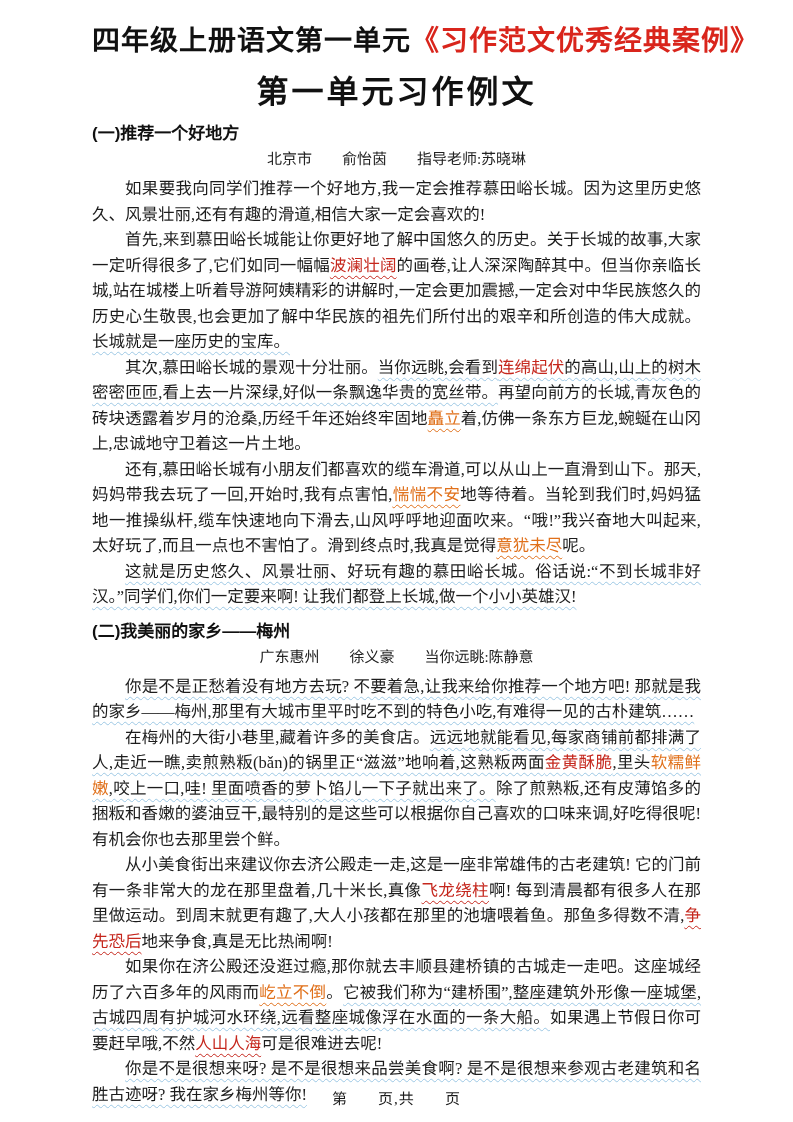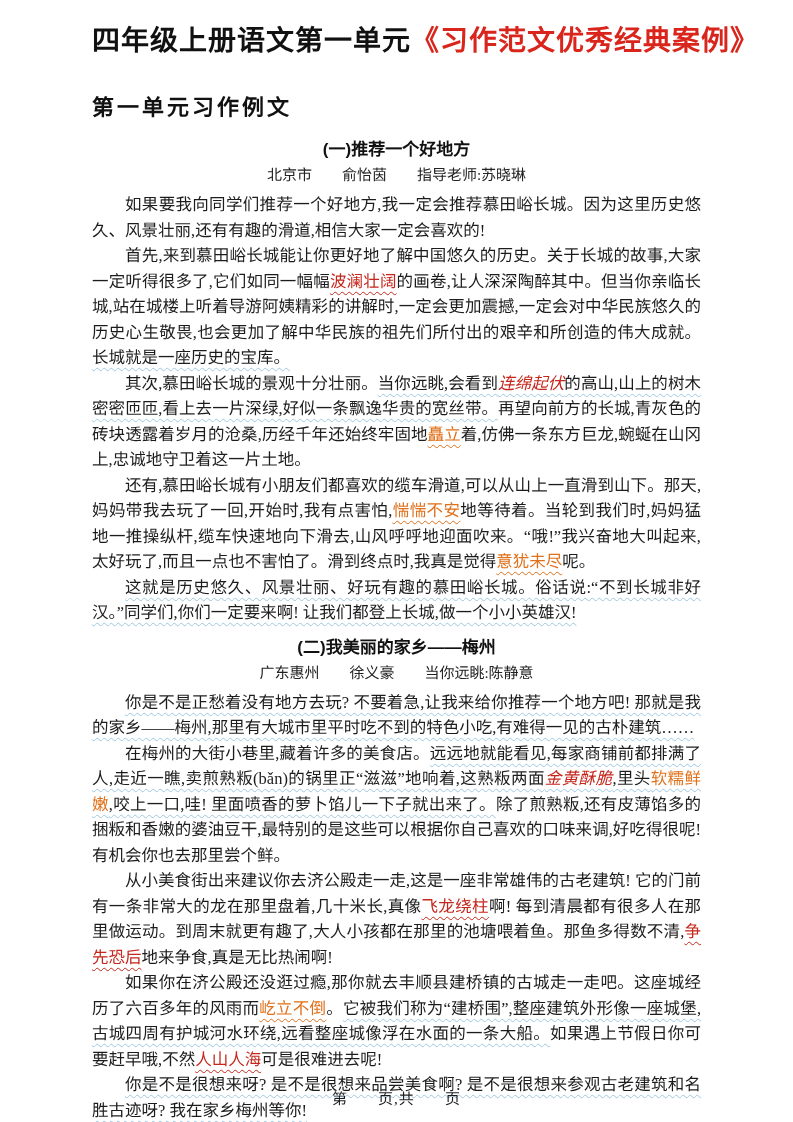--- a/index.html
+++ b/index.html
@@ -17,29 +17,30 @@
     font-family:"Liberation Sans","DejaVu Sans",sans-serif;
     font-weight:bold;
     font-size:28px;
     line-height:38px;
     letter-spacing:1px;
     color:#111111;
     white-space:nowrap;
   }
   .main-title .accent{color:var(--title-red,#d9251c);}
   .doc-heading{
+    text-align:center;
     font-weight:bold;
-    font-size:22px;
+    font-size:32px;
     line-height:40px;
-    margin-top:28px;
+    margin-top:12px;
     letter-spacing:3px;
     color:#111111;
   }
   .section-heading{
-    text-align:center;
+    text-align:left;
     font-family:"Liberation Sans","DejaVu Sans",sans-serif;
     font-weight:bold;
     font-size:17px;
     line-height:24px;
     margin-top:10px;
     color:#111111;
   }
   .byline{
     text-align:center;
     font-size:15px;
@@ -72,21 +73,20 @@
   .seg-u{
     text-decoration:underline wavy var(--ul-blue,#9dc8e4);
     text-decoration-thickness:1px;
     text-underline-offset:4px;
   }
   .seg-ru{
     color:var(--hl-red,#c5271d);
     text-decoration:underline wavy var(--ul-blue,#9dc8e4);
     text-decoration-thickness:1px;
     text-underline-offset:4px;
-    font-style:italic;
   }
   .seg-ou{
     color:var(--hl-orange,#e0701a);
     text-decoration:underline wavy var(--ul-blue,#9dc8e4);
     text-decoration-thickness:1px;
     text-underline-offset:4px;
   }
   .footer{
     position:absolute;
     left:0;right:0;

